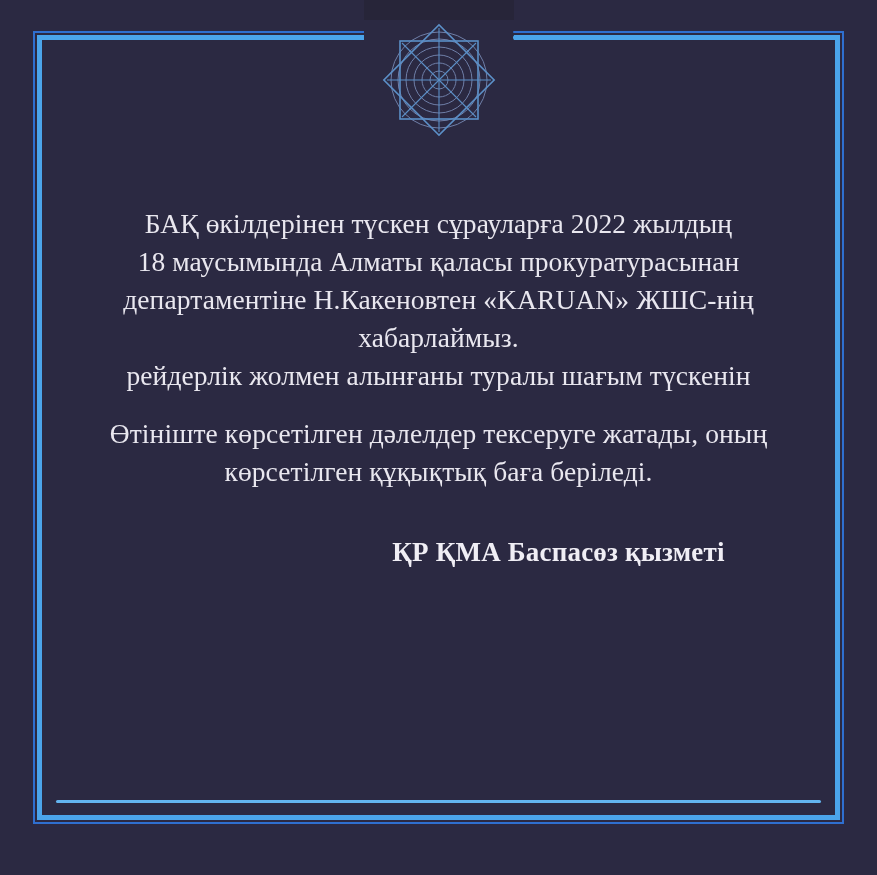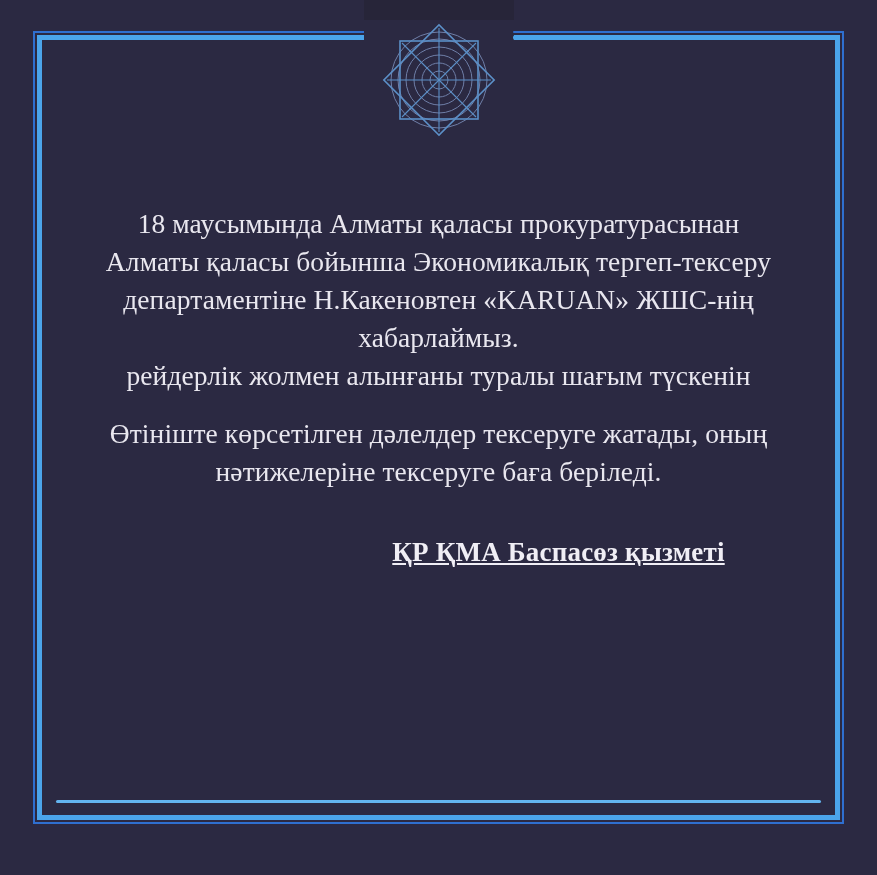--- a/index.html
+++ b/index.html
@@ -119,21 +119,20 @@
   .para .ln { display: block; white-space: nowrap; }
   .para.second { margin-top: 20px; }
   .signature {
     margin-top: 46px;
     color: #f0eef5;
     text-align: center;
     font-size: 27px;
     font-weight: bold;
     padding-left: 240px;
     letter-spacing: 0.2px;
-    text-decoration: underline;
   }
 </style>
 </head>
 <body>
 
 <div class="poster">
 
   <div class="frame-outer"></div>
   <div class="frame-inner"></div>
   <div class="frame-gap outside"></div>
@@ -163,29 +162,29 @@
       <g fill="none" stroke="#5b8fc7" stroke-width="1.6">
         <rect x="31" y="31" width="78" height="78"></rect>
         <rect x="31" y="31" width="78" height="78" transform="rotate(45 70 70)"></rect>
       </g>
     </svg>
   </div>
 
   <div class="content">
 
     <div class="para first">
+      <span class="ln">БАҚ өкілдерінен түскен сұрауларға 2022 жылдың</span>
       <span class="ln">18 маусымында Алматы қаласы прокуратурасынан</span>
-      <span class="ln">Алматы қаласы бойынша Экономикалық тергеп-тексеру</span>
       <span class="ln">департаментіне Н.Какеновтен «KARUAN» ЖШС-нің</span>
       <span class="ln">хабарлаймыз.</span>
       <span class="ln">рейдерлік жолмен алынғаны туралы шағым түскенін</span>
     </div>
 
     <div class="para second">
       <span class="ln">Өтініште көрсетілген дәлелдер тексеруге жатады, оның</span>
-      <span class="ln">нәтижелеріне тексеруге баға беріледі.</span>
+      <span class="ln">көрсетілген құқықтық баға беріледі.</span>
     </div>
 
     <div class="signature">ҚР ҚМА Баспасөз қызметі</div>
 
   </div>
 
 </div>
 
 </body></html>

